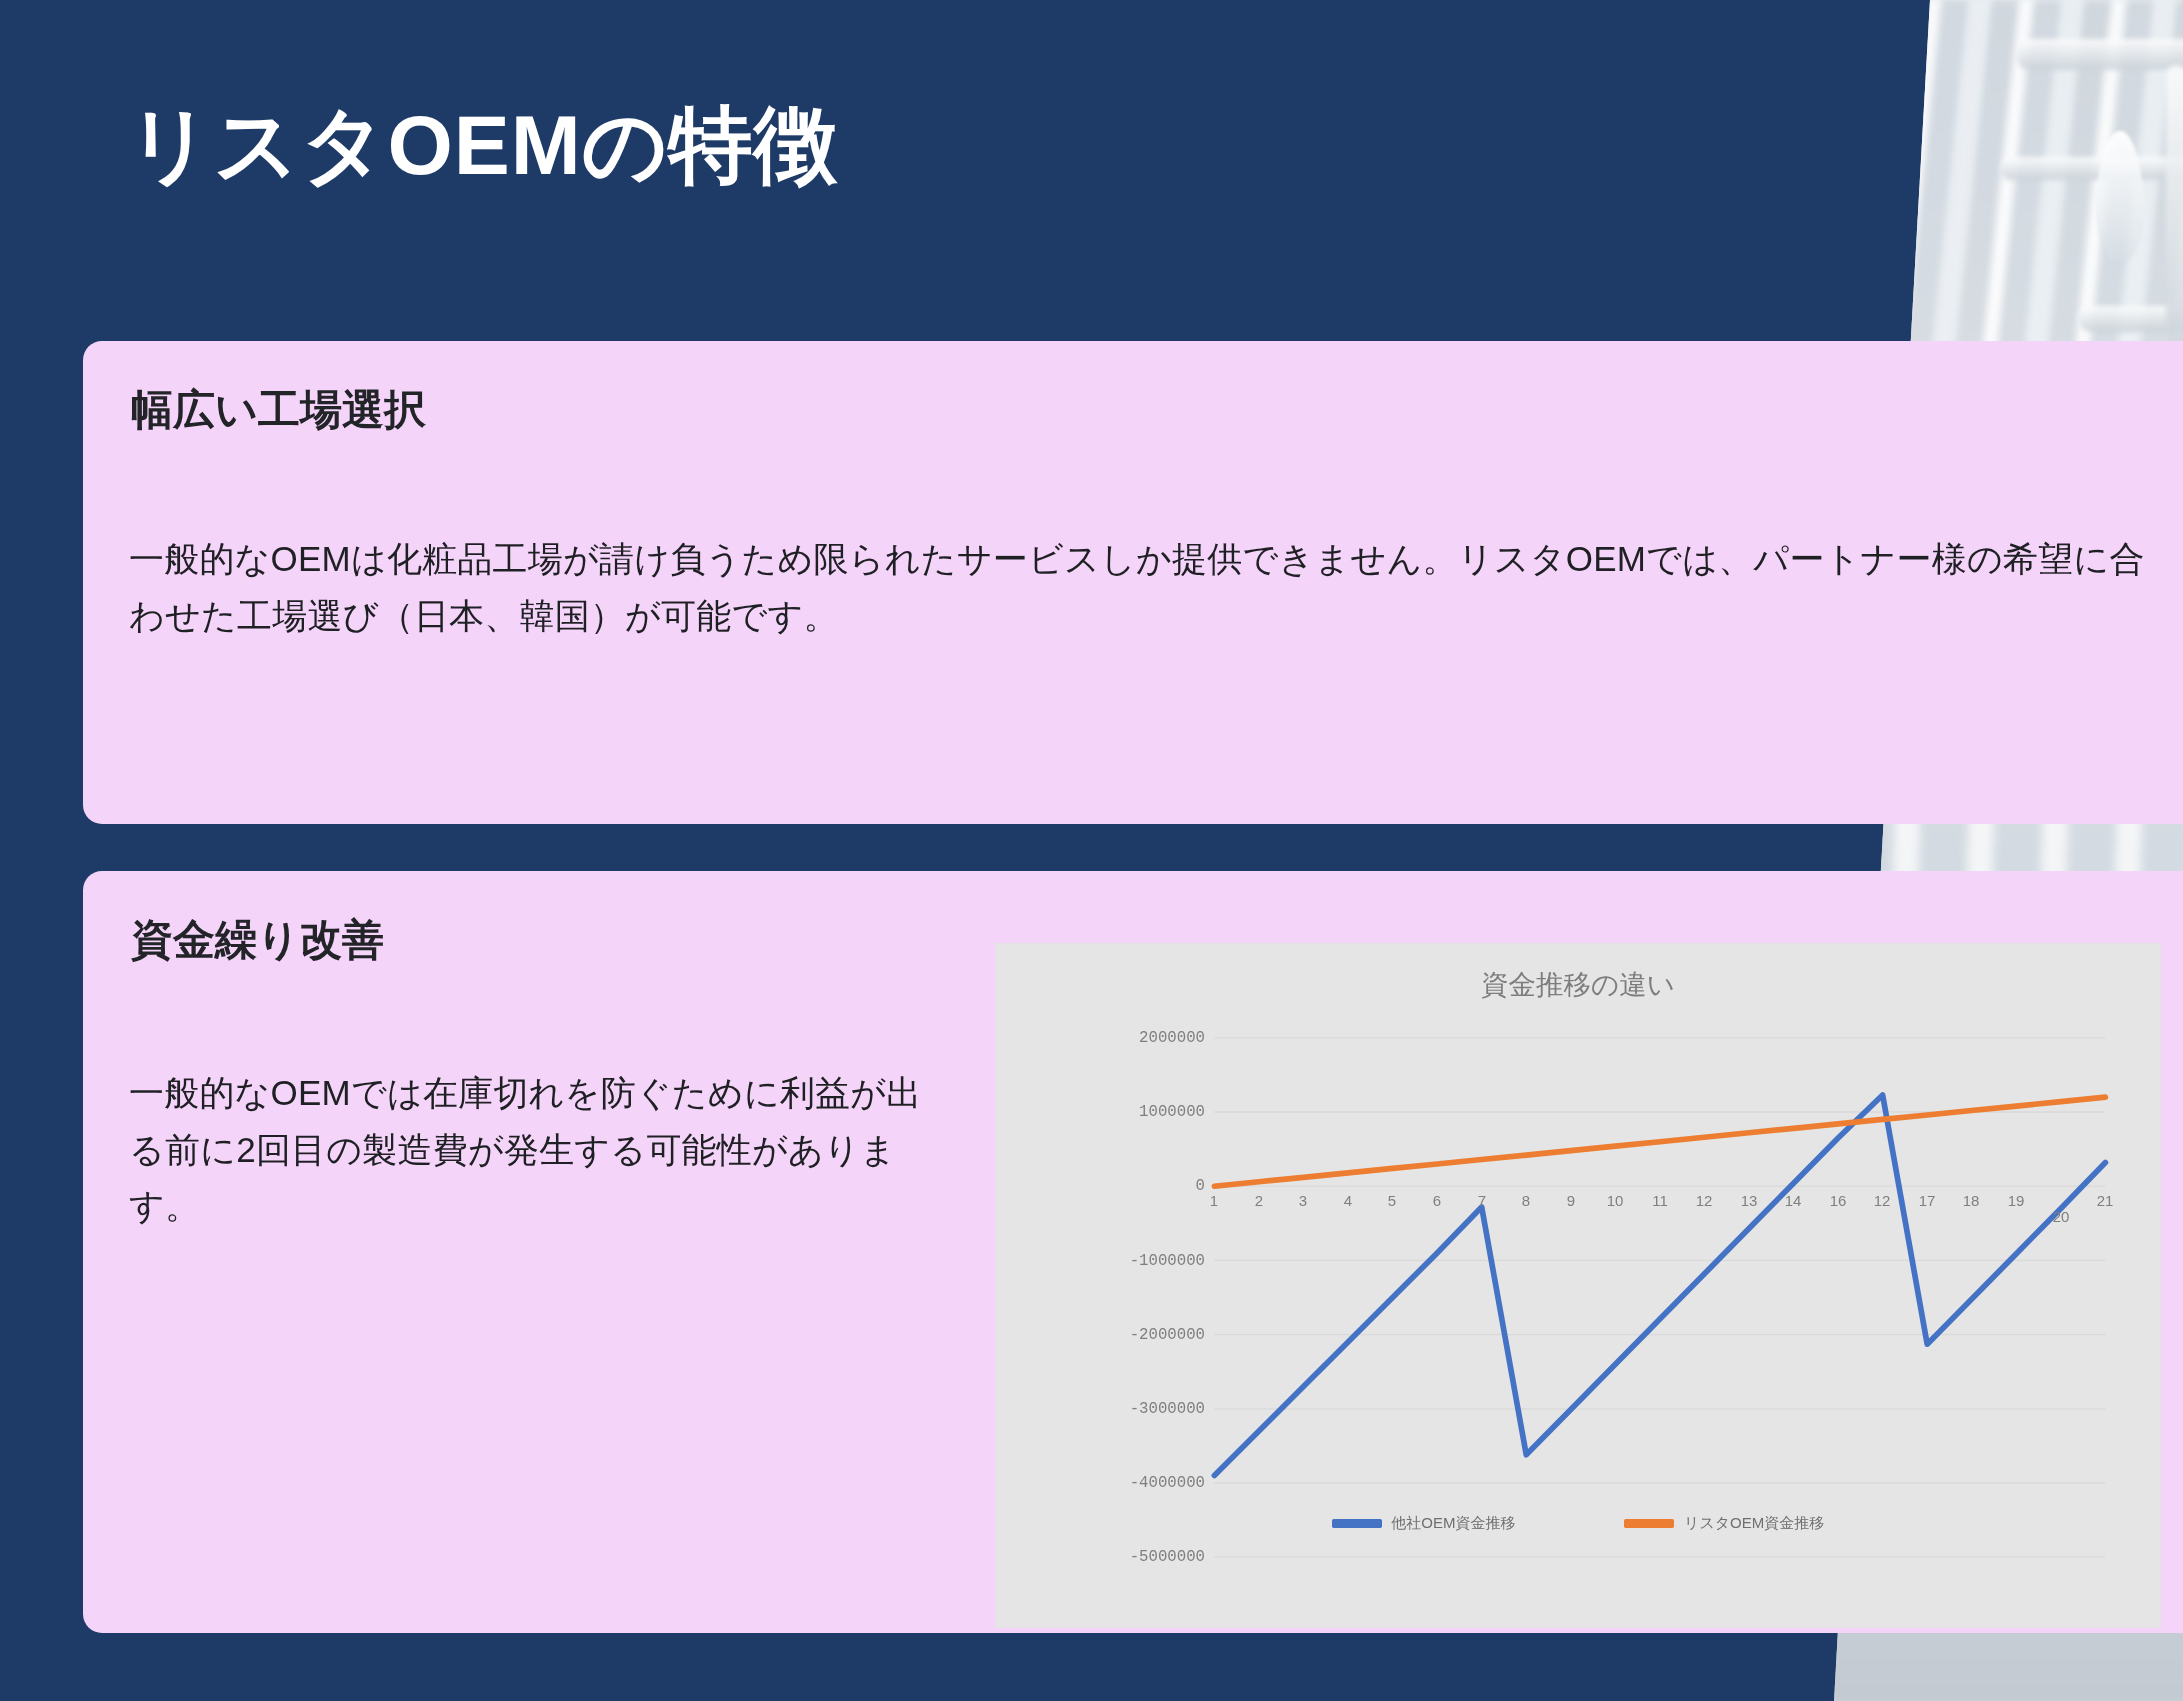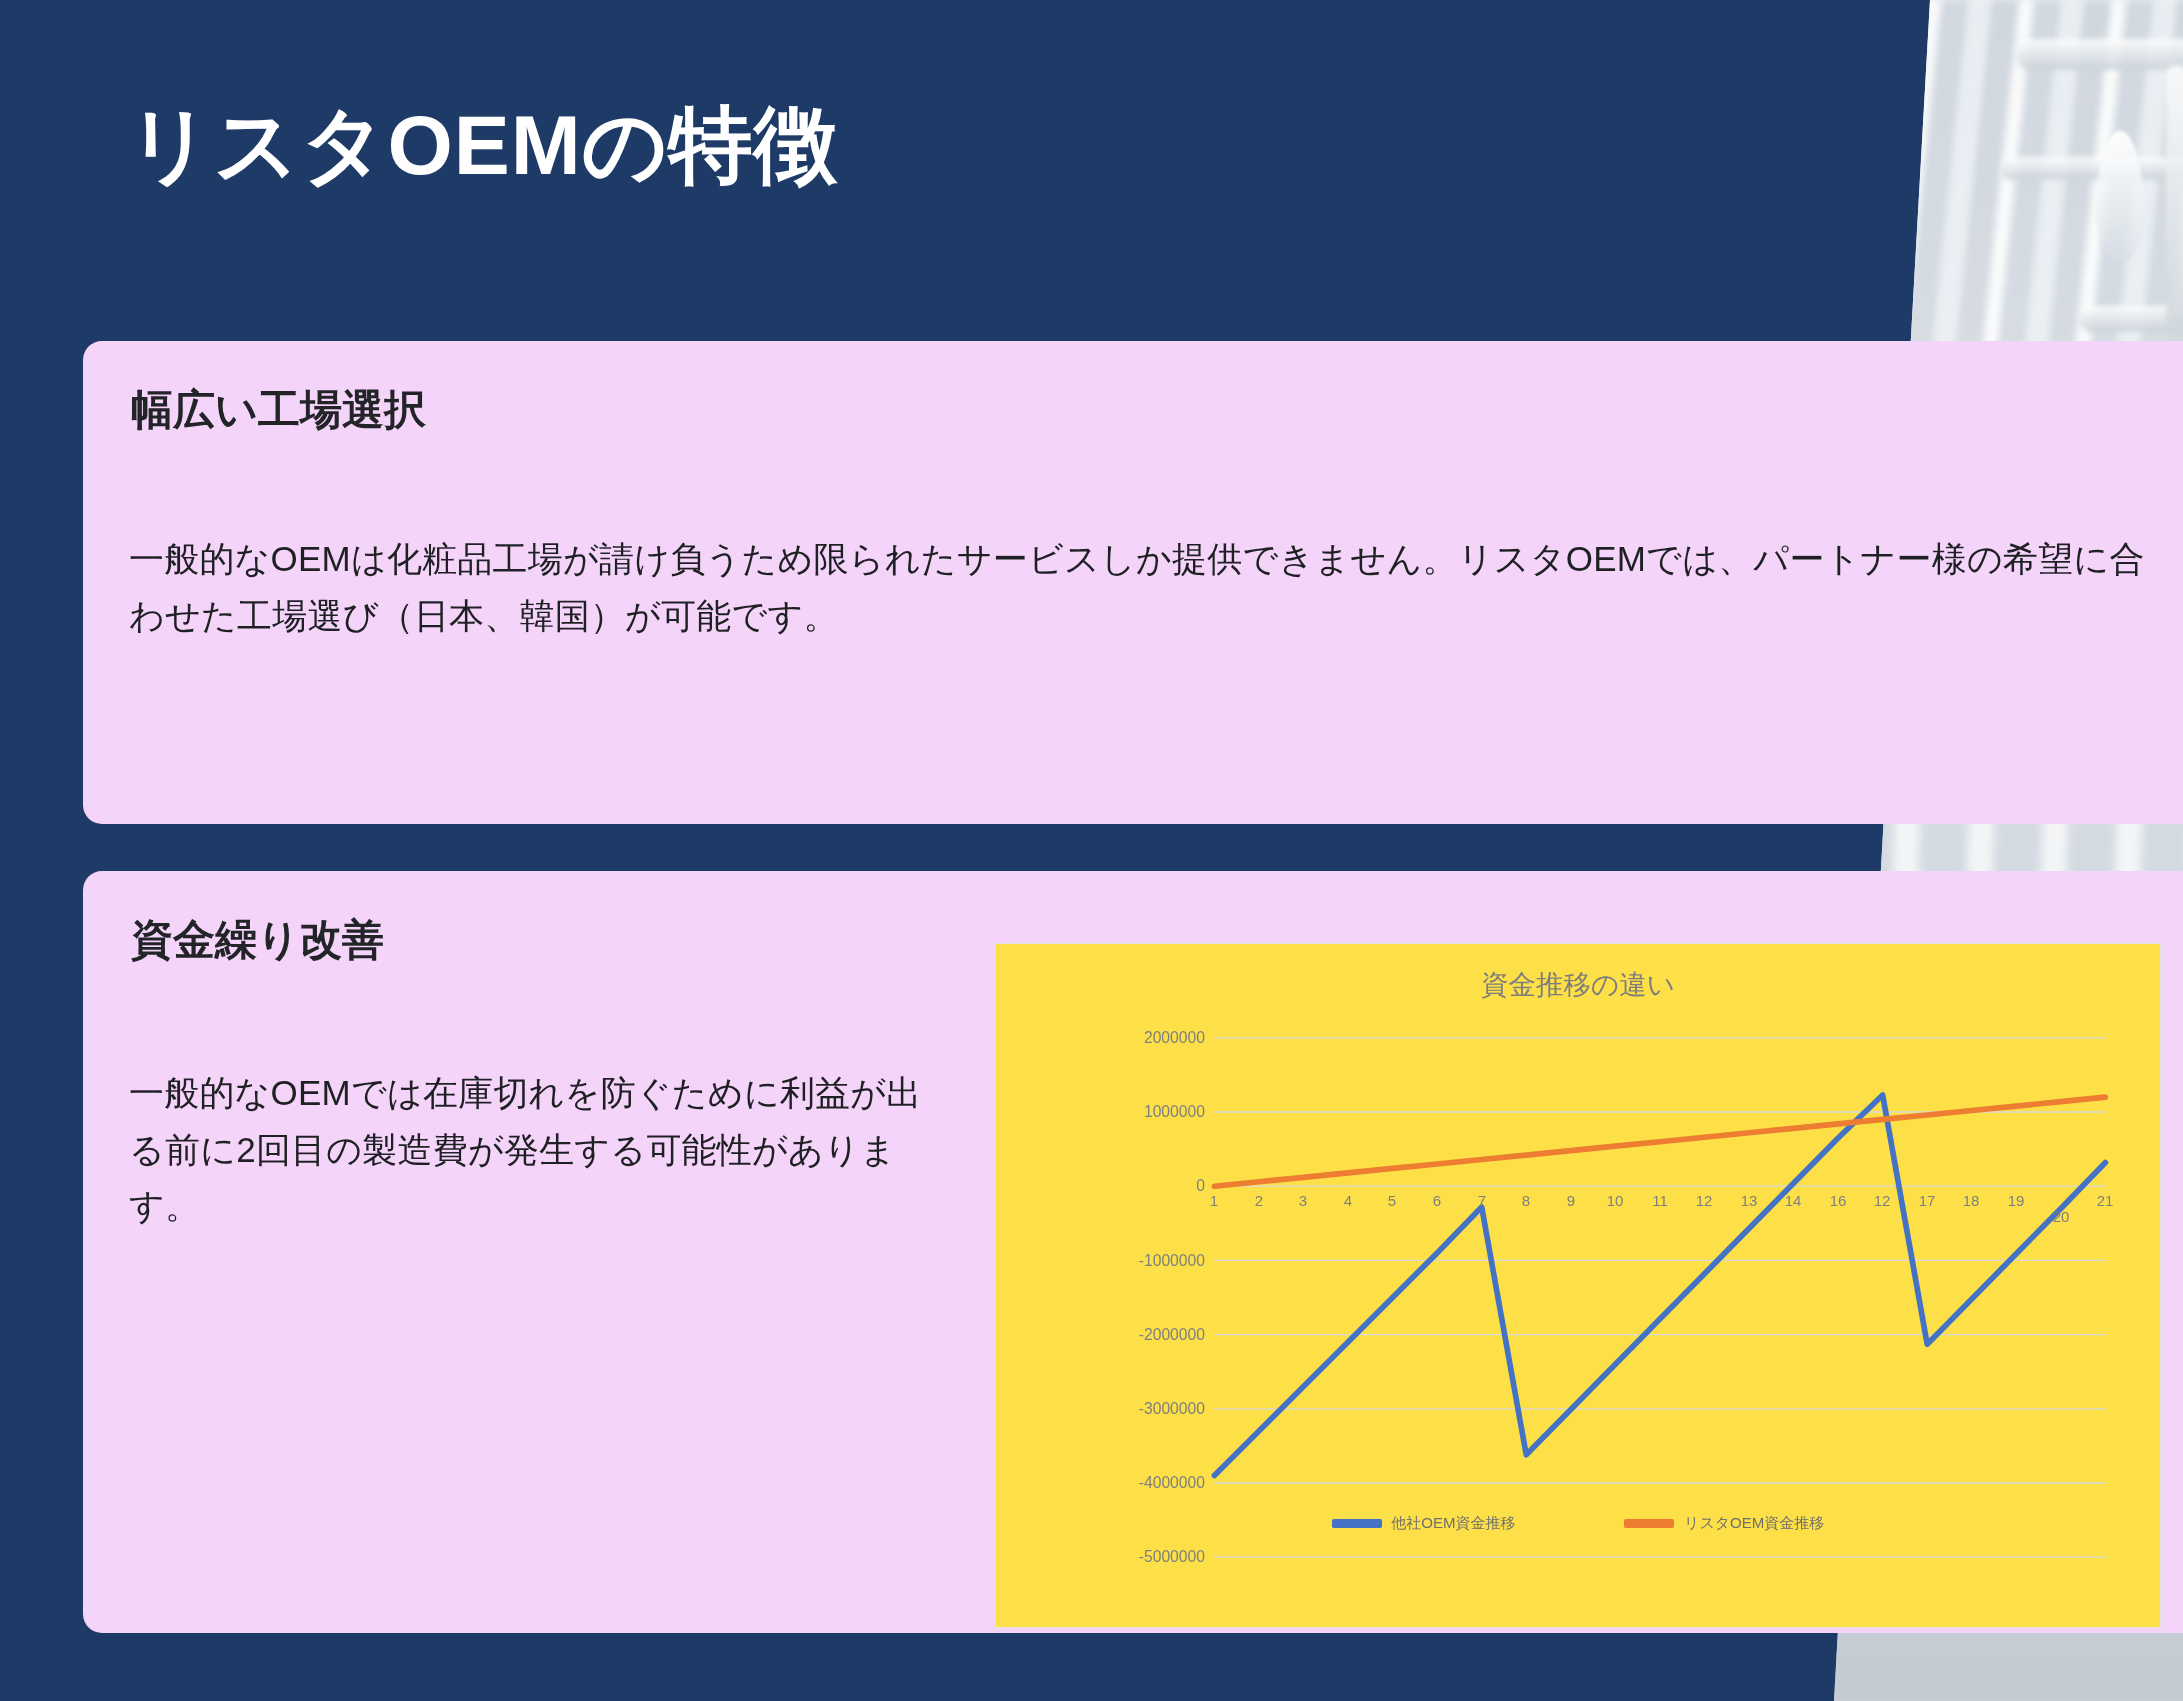--- a/index.html
+++ b/index.html
@@ -80,32 +80,32 @@
 
   #card1-title{left:131px;top:389px;font-family:Liberation Serif, serif;}
   #card1-body{left:129px;top:531px;width:2022px;letter-spacing:0.2px;}
 
   #card2-title{left:131px;top:919px;}
   #card2-body{left:129px;top:1065px;width:825px;letter-spacing:0.2px;}
 
   
   #chart-card{
     position:absolute;left:995px;top:943px;width:1164px;height:683px;
-    background:#fde047;border:0.4px solid #e3e3e3;
+    background:#e5e5e5;border:0.4px solid #e3e3e3;
   }
   #chart-title{
     position:absolute;left:0;right:0;top:27px;text-align:center;
     color:#7d7d7d;font-size:27.5px;line-height:1;
   }
   #plot-wrap{position:absolute;left:0;top:0;width:1164px;height:683px;}
   #plot-svg{position:absolute;left:0;top:0;width:1164px;height:683px;}
 
   .ytick{position:absolute;right:0;transform:translateY(-50%);
     color:#7f7f7f;font-size:15.7px;text-align:right;white-space:nowrap;}
-  #ytick-layer{position:absolute;left:26px;top:0;width:183px;height:683px;}
+  #ytick-layer{position:absolute;left:26px;top:0;width:183px;height:683px;font-family:Liberation Mono, monospace;}
 
   #xtick-layer{position:absolute;left:0;top:0;width:1164px;height:683px;}
   .xtick{position:absolute;transform:translateX(-50%);color:#7f7f7f;font-size:15px;white-space:nowrap;}
 
   #legend{
     position:absolute;left:0;right:0;top:570px;
     display:flex;justify-content:center;gap:109px;align-items:center;
   }
   .legend-item{display:flex;align-items:center;gap:9.6px;}
   .legend-swatch{width:50px;height:8.7px;border-radius:1.7px;}

